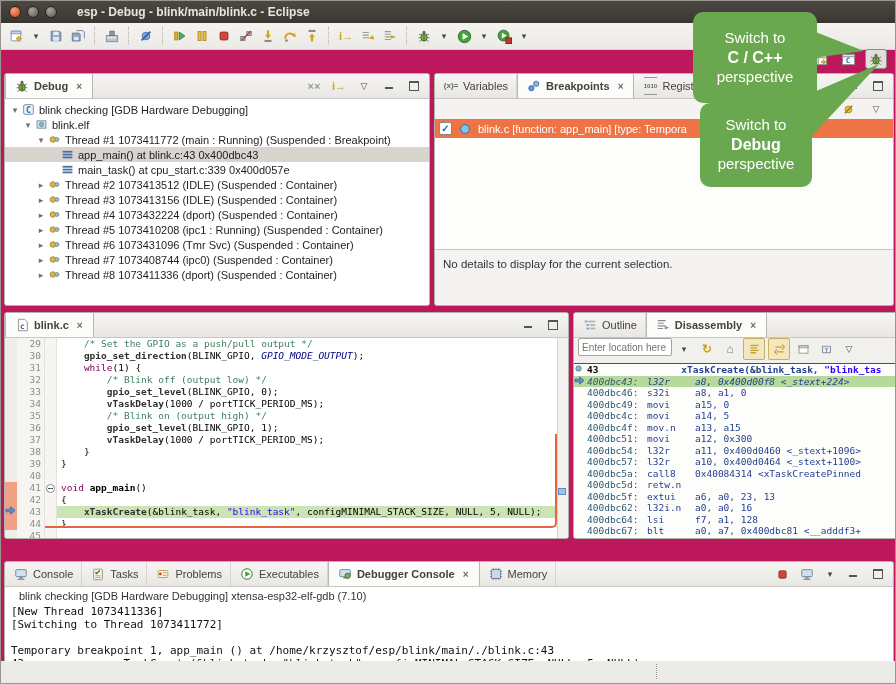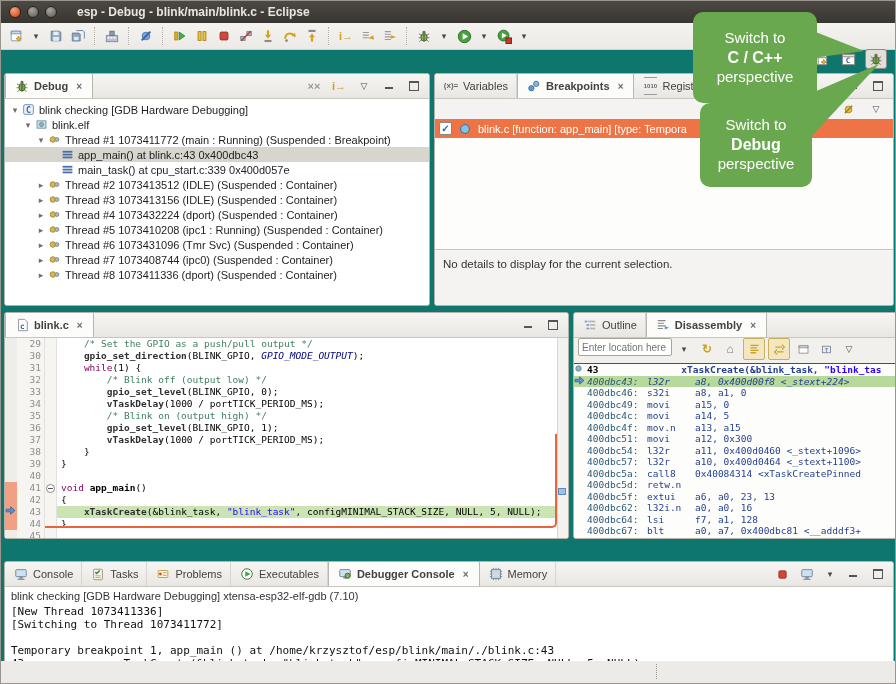--- a/index.html
+++ b/index.html
@@ -1,16 +1,16 @@
 <!DOCTYPE html>
 <html><head>
 <meta charset="utf-8">
 <style>
   html,body{margin:0;padding:0;background:#cfccc6;font-family:"Liberation Sans",sans-serif;}
-  #window{position:relative;width:896px;height:684px;background:#0f766e;overflow:hidden;border:1px solid #9a968f;box-sizing:border-box;}
+  #window{position:relative;width:896px;height:684px;background:#be185d;overflow:hidden;border:1px solid #9a968f;box-sizing:border-box;}
   
   .titlebar{height:22px;background:linear-gradient(#4c4843,#393632);display:flex;align-items:center;padding:0 8px;gap:6px;}
   .wbtn{width:12px;height:12px;border-radius:50%;display:inline-block;border:1px solid #26221e;box-sizing:border-box;}
   .wbtn.close{background:radial-gradient(circle at 35% 30%,#f5a281,#dd5e2b 70%);}
   .wbtn.min,.wbtn.max{background:radial-gradient(circle at 35% 30%,#a9a49d,#6f6a63 75%);}
   .wtitle{color:#e9e5dc;font-size:12px;font-weight:bold;margin-left:14px;white-space:nowrap;}
   
   .toolbar{height:26px;background:linear-gradient(#f4f3f0,#eceae6);border-bottom:1px solid #d4d1ca;display:flex;align-items:center;padding:0 4px;}
   .tbtn{border:none;background:transparent;padding:1px 2px;margin:0 1px;height:22px;min-width:18px;display:flex;align-items:center;justify-content:center;cursor:default;}
   .tbtn.dd{min-width:10px;padding:0;}
@@ -76,21 +76,21 @@
   .dgut{width:13px;flex:none;position:relative;}
   .daddr{width:60px;flex:none;color:#2d5a74;}
   .dmn{width:48px;flex:none;color:#243f8f;}
   .dops{flex:1;color:#243f8f;overflow:hidden;}
   .drow.cur{background:#b7d99c;font-style:italic;}
   .drow.dsrc{font-weight:bold;color:#000;}
   .drow.dsrc .daddr{color:#000;}
   .dstr{color:#2a00ff;}
   
   .cbody{height:calc(100% - 25px);background:#fff;overflow:hidden;}
-  .chead{font-size:11px;color:#333;padding:3px 6px 1px 6px;}
+  .chead{font-size:11px;color:#333;padding:3px 6px 1px 6px;margin-left:8px;}
   .clines{margin:2px 0 0 0;padding:0 6px;font-family:"DejaVu Sans Mono",monospace;font-size:11px;line-height:13px;color:#111;}
   
   .statusbar{position:absolute;left:0;right:0;bottom:0;height:22px;background:#edebe7;}
   .sbsep{position:absolute;left:655px;top:3px;height:15px;border-left:1px dotted #9a968f;}
   
   .tails{position:absolute;left:0;top:0;pointer-events:none;z-index:40;}
   .callout{position:absolute;background:#6aa84f;border-radius:10px;color:#fff;display:flex;flex-direction:column;align-items:center;justify-content:center;text-align:center;z-index:41;line-height:1.25;}
   .callout span{font-size:15px;}
   .callout .b{font-weight:bold;font-size:16px;}
   .c1{left:692px;top:11px;width:124px;height:91px;}

